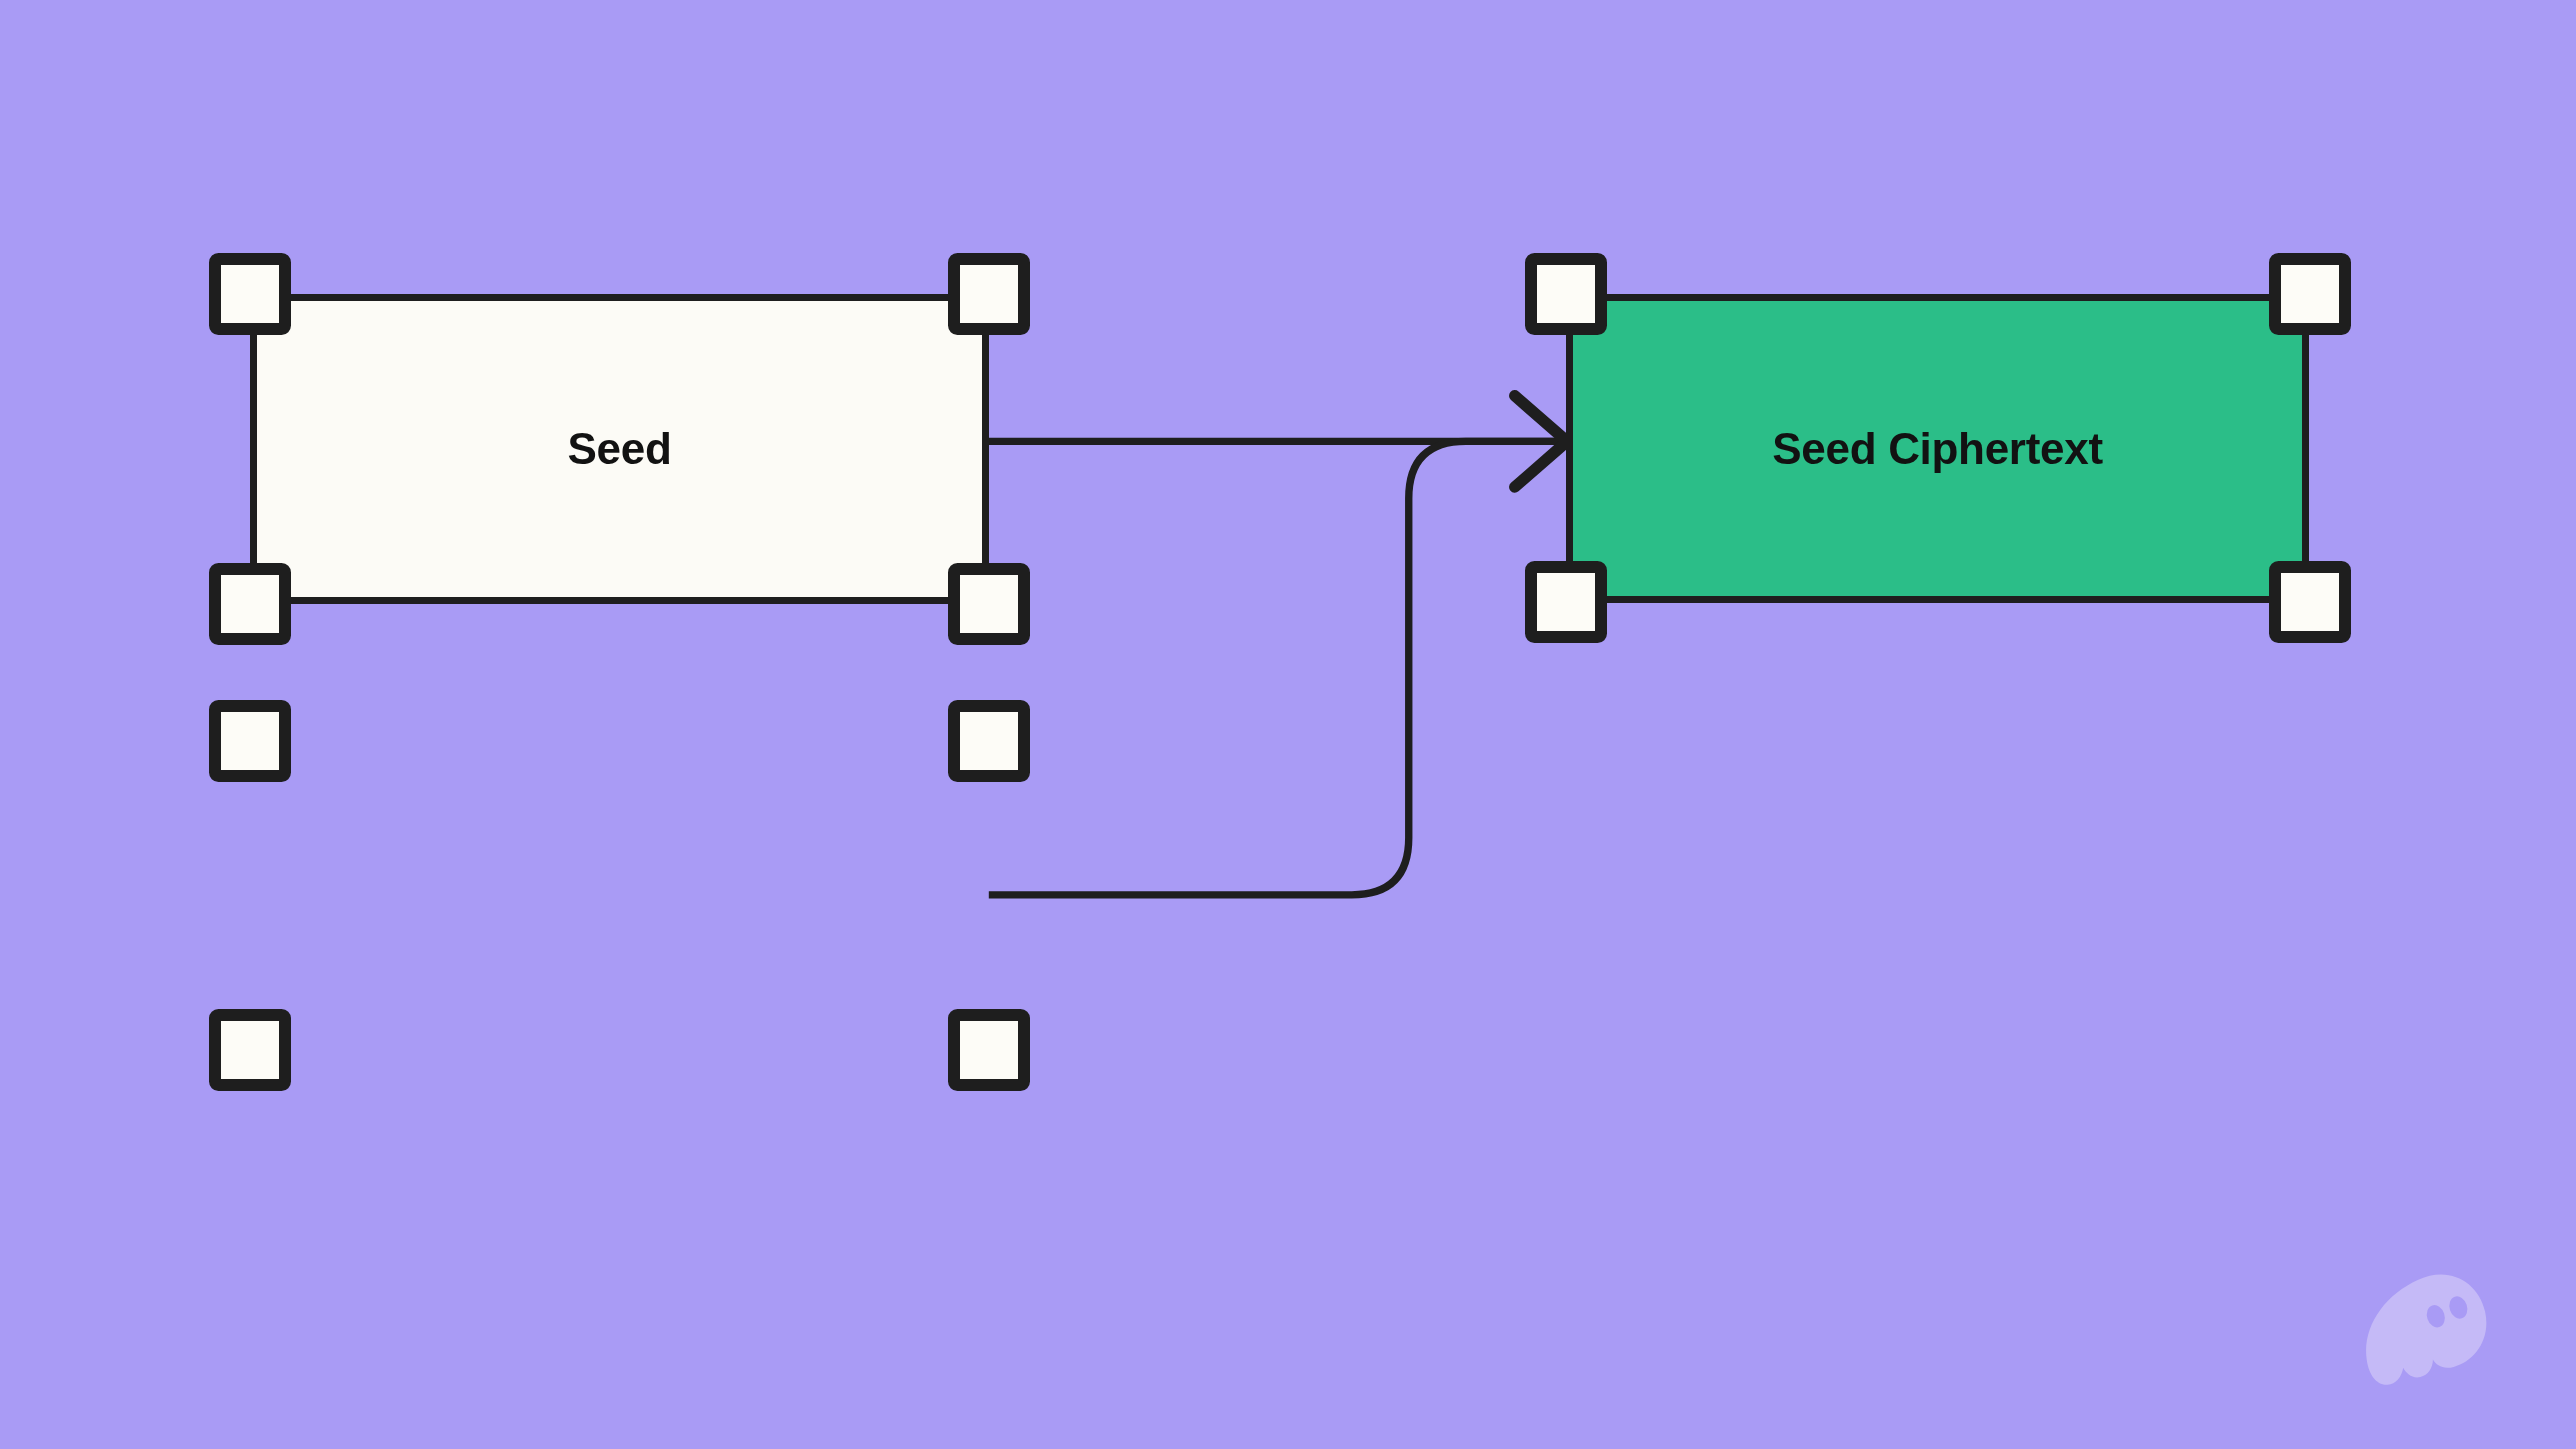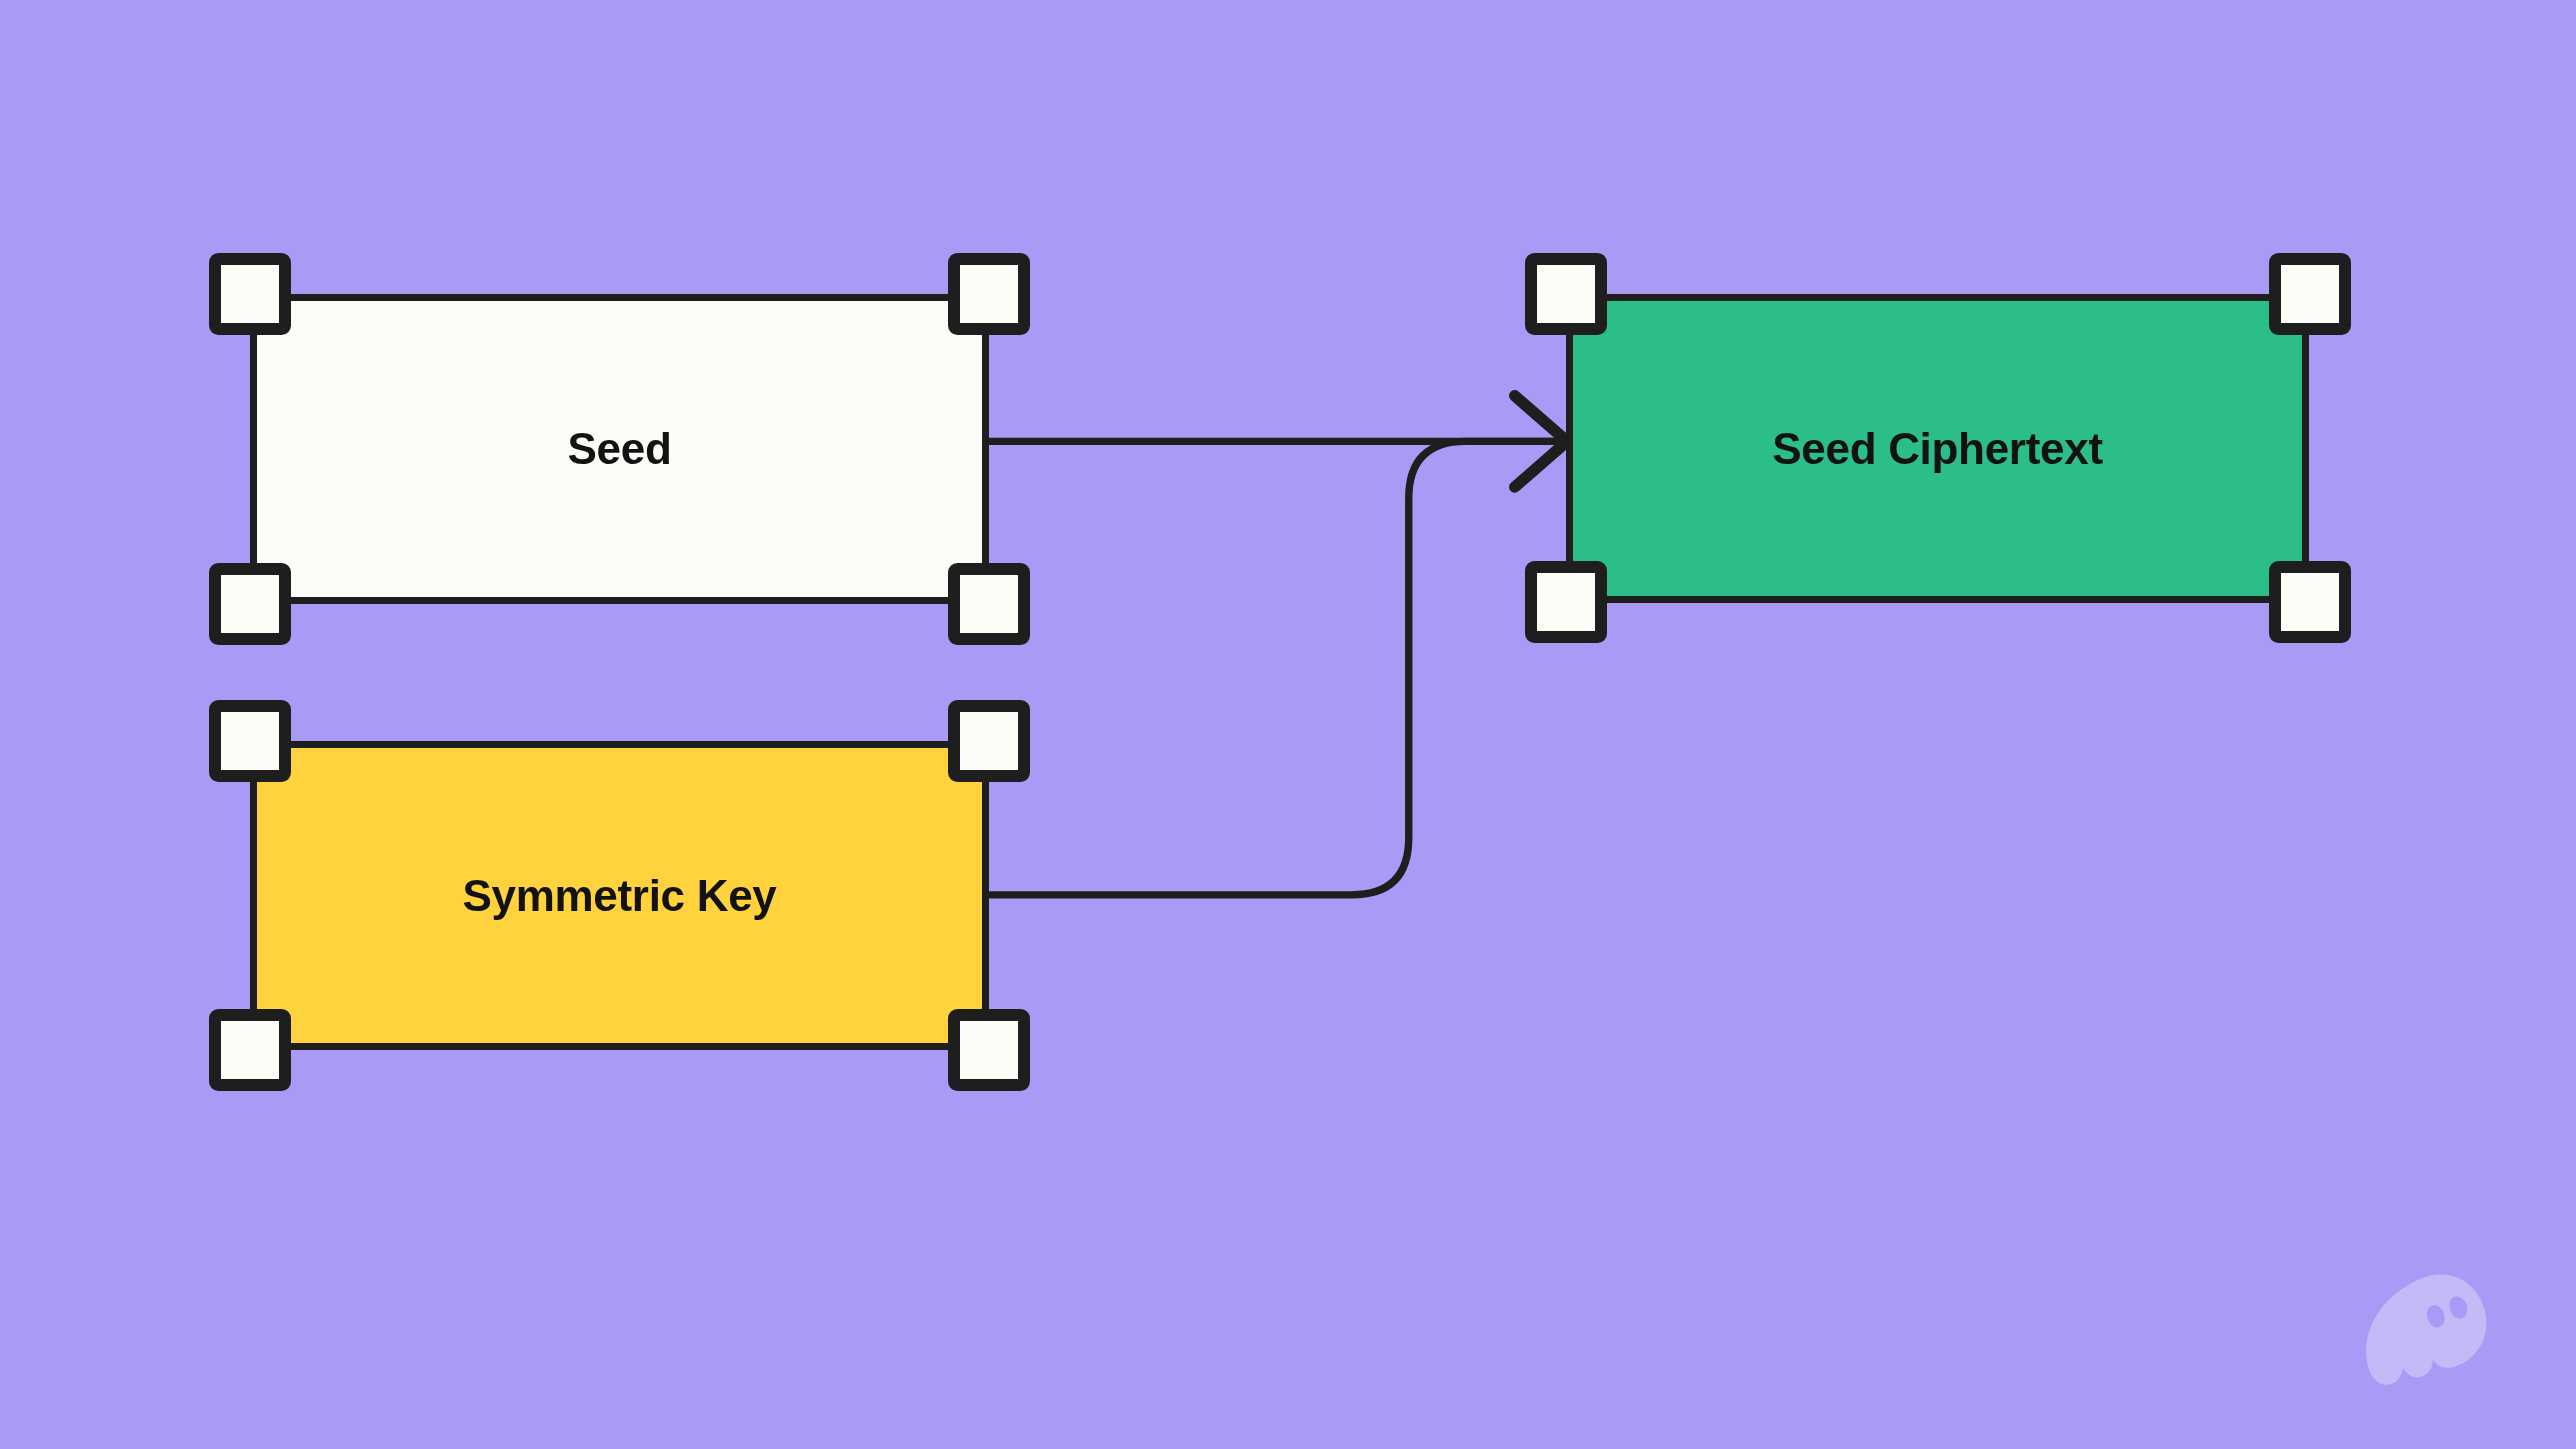--- a/index.html
+++ b/index.html
@@ -105,23 +105,20 @@
 
     <g>
       <path d="M 2258 590 L 2336 658 L 2258 726" fill="none" stroke="#1E1E1E" stroke-width="17" stroke-linecap="round" stroke-linejoin="round"></path>
     </g>
   </svg>
 
   <div class="node" id="node-seed">
     <span class="node-label">Seed</span>
   </div>
 
-  <div class="node" id="node-symmetric-key">
-    <span class="node-label">Symmetric Key</span>
-  </div>
 
   <div class="node" id="node-seed-ciphertext">
     <span class="node-label">Seed Ciphertext</span>
   </div>
 
   <div id="handle-layer">
       <div class="handle" style="left: 209px; top: 253px;"></div>
       <div class="handle" style="left: 948px; top: 253px;"></div>
       <div class="handle" style="left: 209px; top: 563px;"></div>
       <div class="handle" style="left: 948px; top: 563px;"></div>

